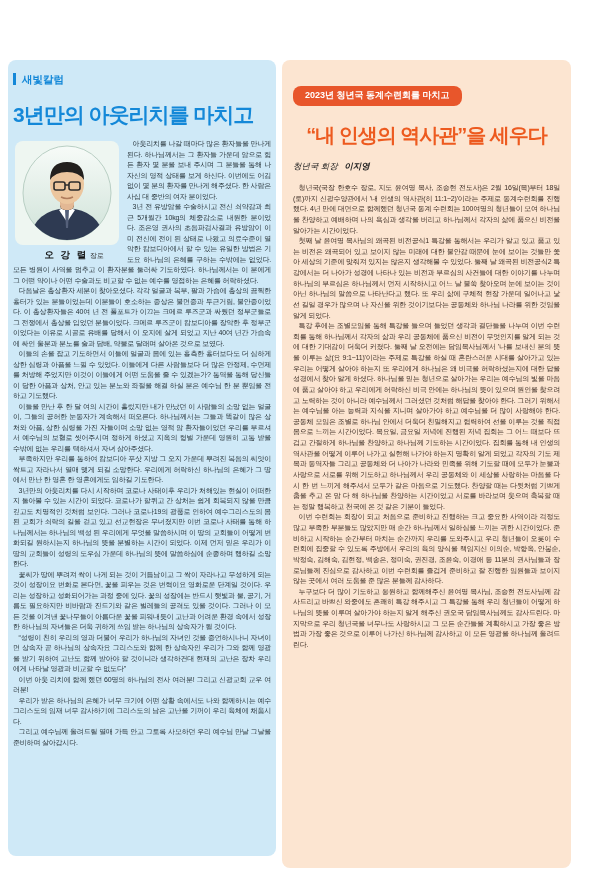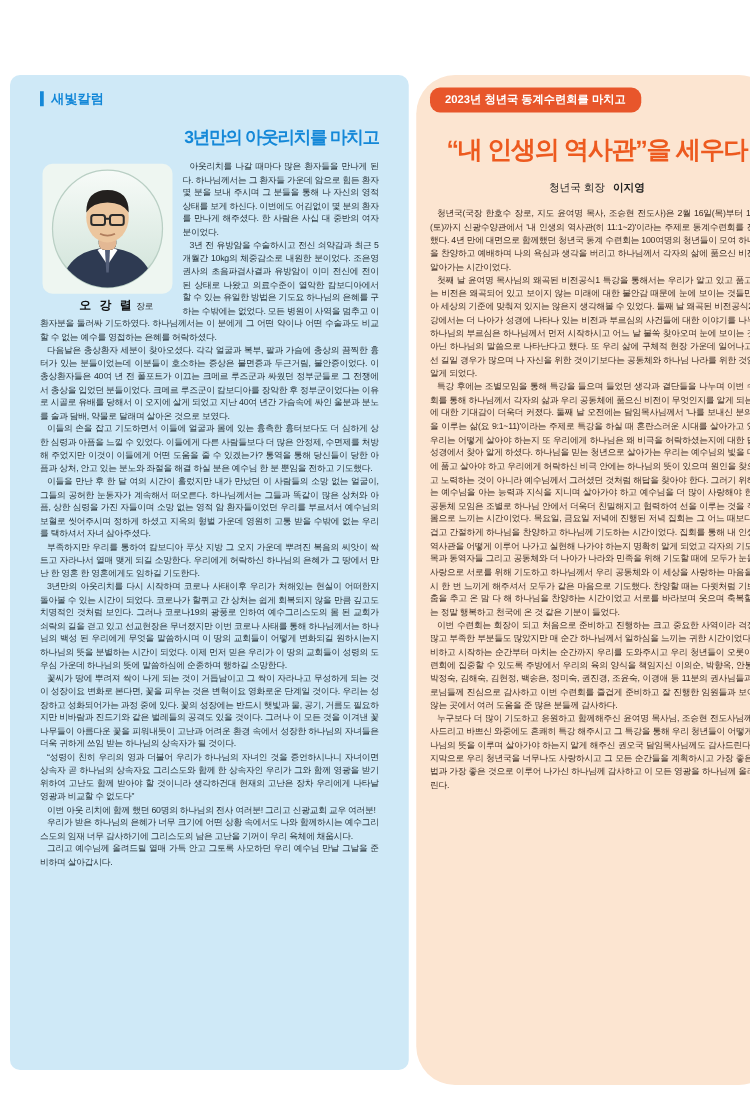--- a/index.html
+++ b/index.html
@@ -10,45 +10,45 @@
   .masthead{position:absolute;left:15px;top:28px;right:12px;}
   .masthead-title{font-size:8.5px;font-weight:bold;color:#e23b5f;letter-spacing:.5px;}
   .masthead-rule{height:2px;background:#8cc6ea;margin-top:2px;}
   .masthead-url{font-size:7.5px;font-weight:bold;color:#3a6fd0;margin-top:3px;}
   .page-badge{position:absolute;right:0;top:6px;width:24px;height:16px;background:#35dfa0;
               color:#eafff5;font-size:11px;font-weight:bold;text-align:center;line-height:16px;}
 
   
   .columns{position:absolute;left:8px;top:60px;display:flex;gap:6px;}
   .panel{border-radius:8px;overflow:hidden;box-sizing:border-box;}
-  .panel-left{width:319px;height:796px;background:#cfe9f7;padding:9px 24px;}
-  .panel-right{width:289px;height:808px;background:#fce5d1;padding:9px 11px;border-radius:31px;}
+  .panel-left{width:268px;height:796px;background:#cfe9f7;padding:9px 5px;}
+  .panel-right{width:289px;height:808px;background:#fce5d1;padding:24px 11px;}
 
   
   .section-label{display:inline-block;color:#1488d8;font-weight:bold;font-size:10.5px;
                  border-left:3px solid #1488d8;padding-left:6px;line-height:12px;}
-  .left-title{color:#1488d8;font-weight:bold;font-size:14px;text-align:right;
+  .left-title{color:#1488d8;font-weight:bold;font-size:21px;text-align:left;
               letter-spacing:-1px;margin:14px 0 10px 0;}
   .article{font-size:7px;line-height:1.5;letter-spacing:-0.2px;color:#263238;
            text-align:justify;word-break:break-all;}
   .article p{margin:0;text-indent:0.8em;}
 
   .photo-box{float:left;width:104px;margin:2px 8px 2px 2px;}
   .photo-frame{width:104px;height:104px;background:#eef6f1;border-radius:8px;
                display:flex;align-items:center;justify-content:center;}
   .photo-caption{text-align:center;margin-top:3px;color:#111;}
   .photo-caption .nm{font-size:9.5px;font-weight:bold;letter-spacing:2px;margin-left:14px;}
   .photo-caption .tt{font-size:7px;color:#333;}
 
   
   .kicker{display:inline-block;background:#e8562b;color:#ffffff;font-weight:bold;
           font-size:9px;padding:3px 12px 4px 12px;border-radius:8px;}
   .right-title{color:#ed5a1f;font-weight:bold;font-size:20px;text-align:center;
                letter-spacing:-1px;margin:16px 0 12px 0;}
-  .byline{text-align:center;font-size:8.5px;color:#222;margin-bottom:10px;}
+  .byline{text-align:left;font-size:8.5px;color:#222;margin-bottom:10px;font-style:italic;}
   .byline .role{font-weight:normal;}
   .byline .name{font-weight:bold;margin-left:4px;}
   .article-right{font-size:7px;line-height:1.52;letter-spacing:-0.2px;color:#3a2b22;
                  text-align:justify;word-break:break-all;}
   .article-right p{margin:0;text-indent:0.8em;}
 </style>
 </head>
 <body>
 
 <div id="page">

